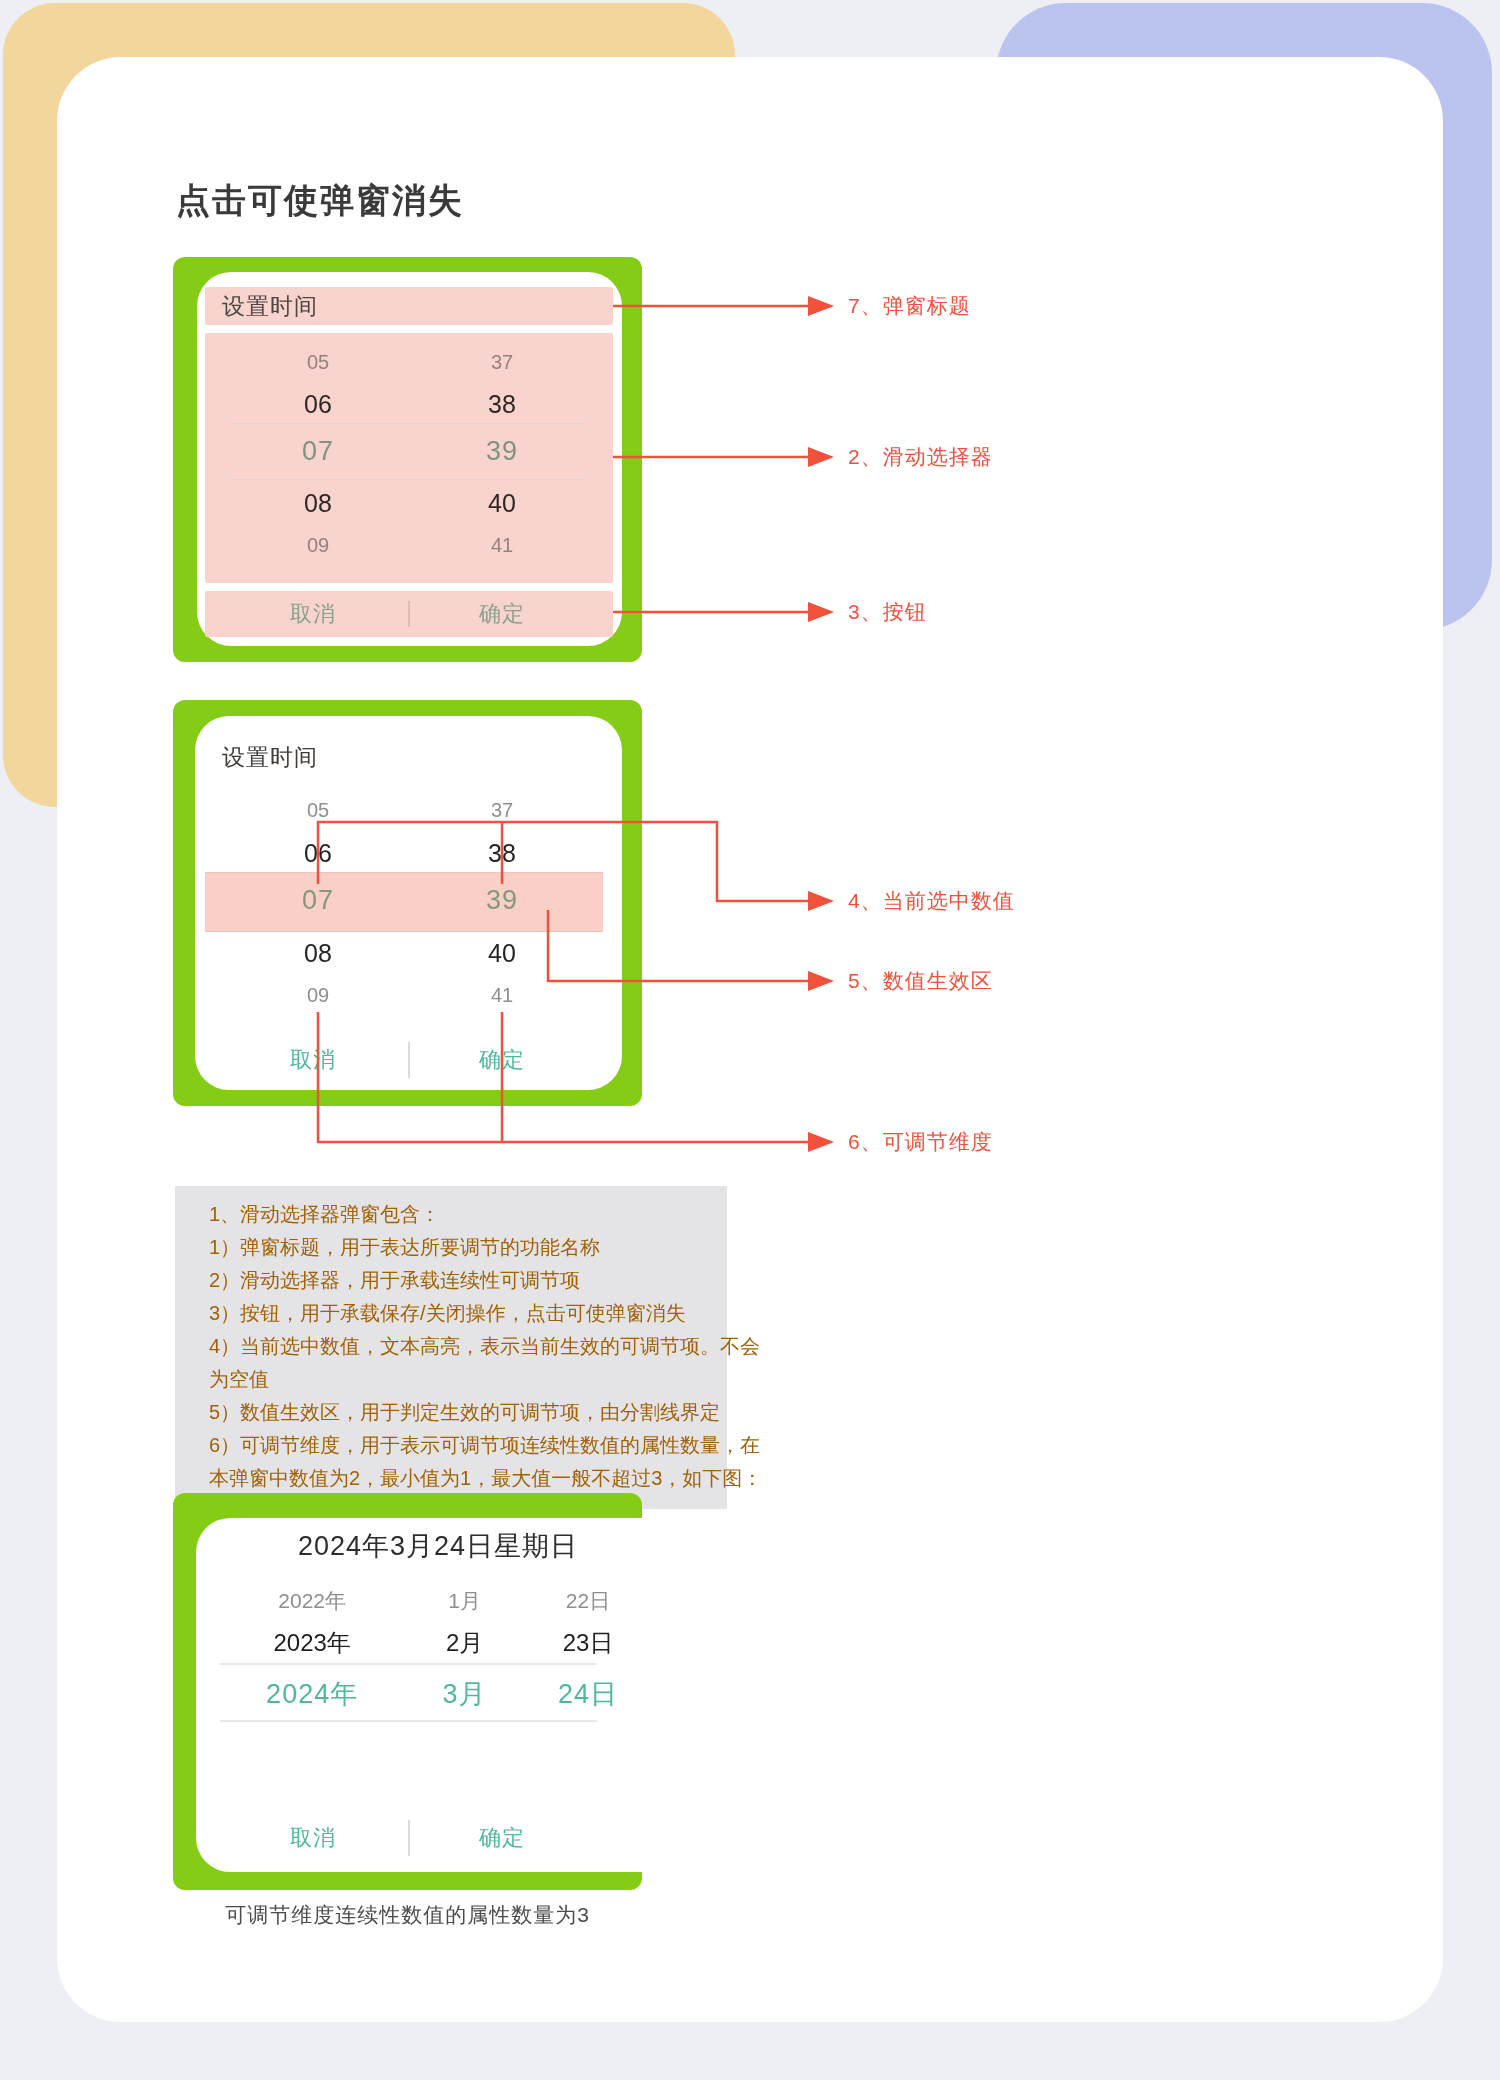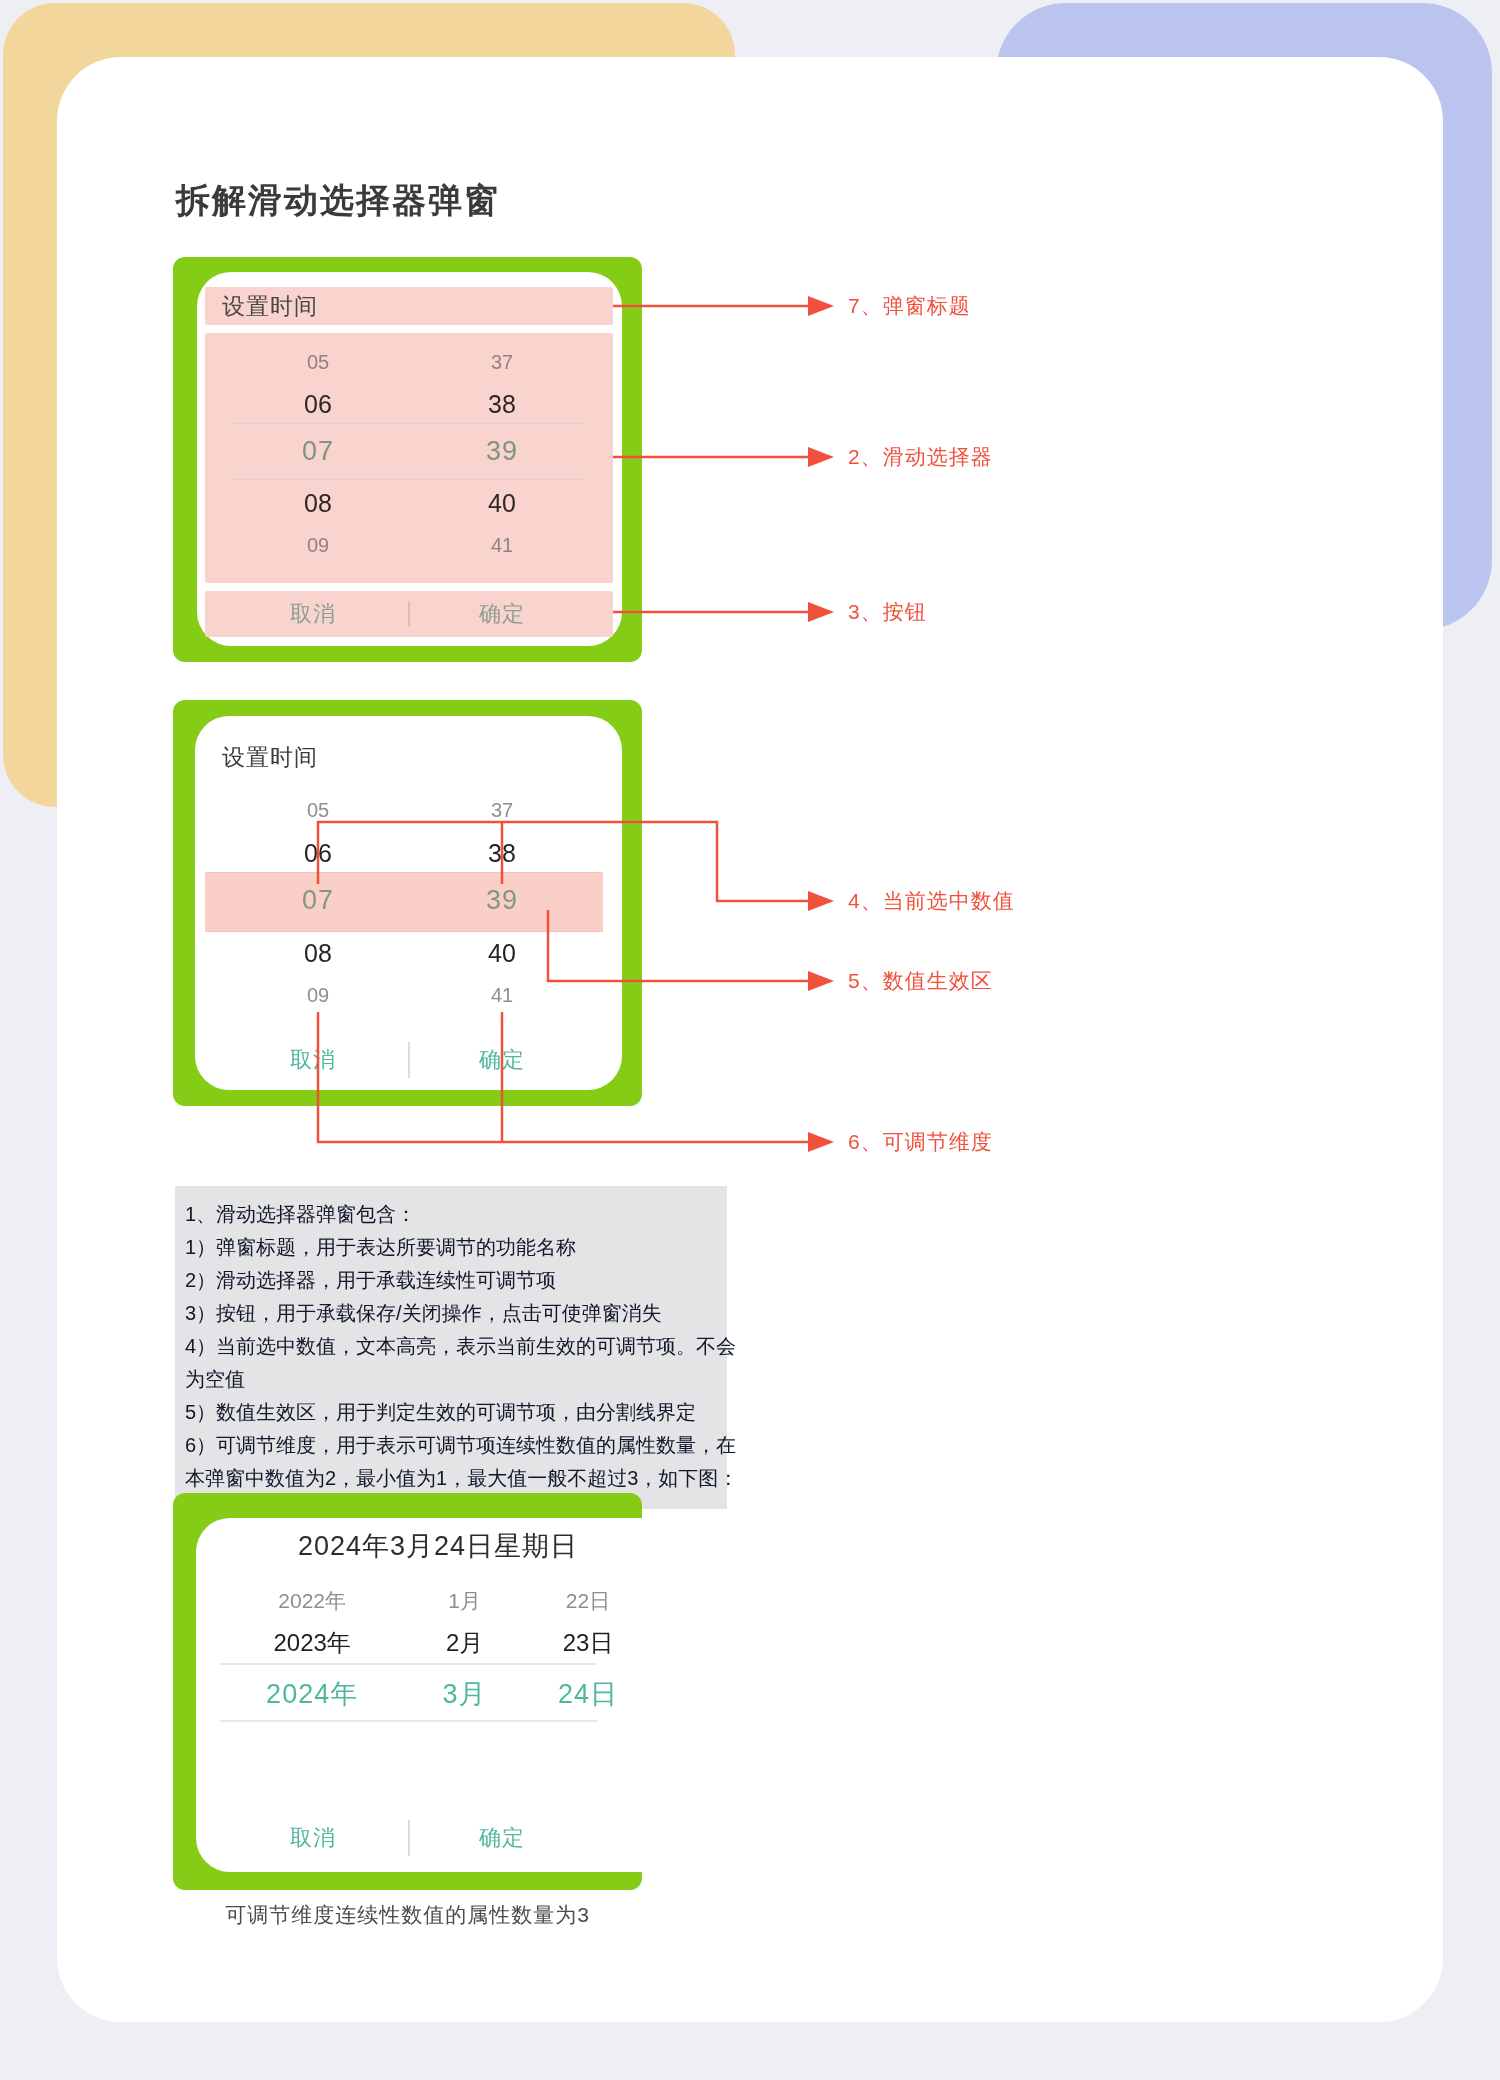--- a/index.html
+++ b/index.html
@@ -61,32 +61,32 @@
   .tealbtn{color:#4FB79E;}
   .vdiv{position:absolute;left:50%;top:50%;transform:translate(-50%,-50%);width:2px;height:26px;background:#E5B9B2;}
   .vdiv-gray{position:absolute;left:50%;top:50%;transform:translate(-50%,-50%);width:2px;height:36px;background:#DBDBDB;}
 
   
   #ann-svg{position:absolute;left:0;top:0;width:1500px;height:2080px;pointer-events:none;z-index:50;}
   .ann-label{position:absolute;left:848px;height:28px;line-height:28px;font-size:21px;font-weight:500;color:#F0503C;z-index:51;white-space:nowrap;letter-spacing:1px;}
 
   
   .notes{position:absolute;left:175px;top:1186px;width:552px;box-sizing:border-box;background:#E4E4E7;padding:12px 14px 14px 10px;}
-  .note-line{font-size:20px;line-height:33px;color:#0f172a;white-space:nowrap;}
+  .note-line{font-size:20px;line-height:33px;color:#a16207;white-space:nowrap;margin-left:24px;}
 
   .caption{position:absolute;left:173px;top:1901px;width:469px;text-align:center;font-size:21px;color:#4B4B4B;letter-spacing:1px;}
 </style>
 </head>
 <body>
 
 <div class="decor-yellow"></div>
 <div class="decor-purple"></div>
 <div class="card"></div>
 
-<h1 class="page-title">拆解滑动选择器弹窗</h1>
+<h1 class="page-title">点击可使弹窗消失</h1>
 
 <div class="frame" id="d1">
   <div class="popup">
     <div class="pinkblock" id="d1-title">设置时间</div>
     <div class="pinkblock" id="d1-picker">
       <div class="row" style="top:12px">
         <span class="pv ca v-dim">05</span>
         <span class="pv cb v-dim">37</span>
       </div>
       <div class="row" style="top:54px">

